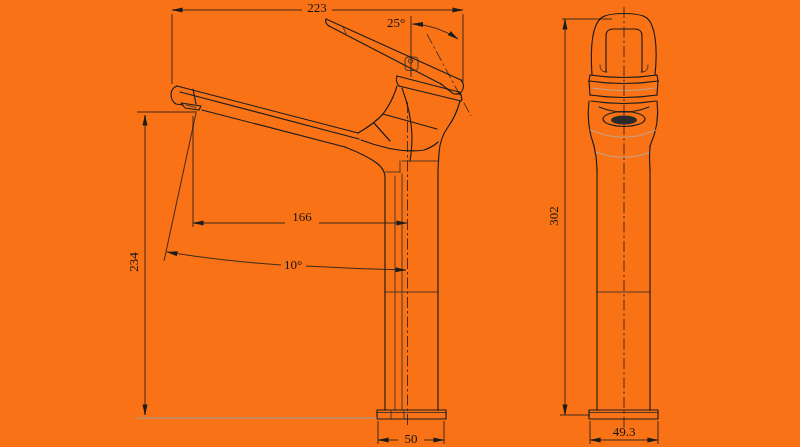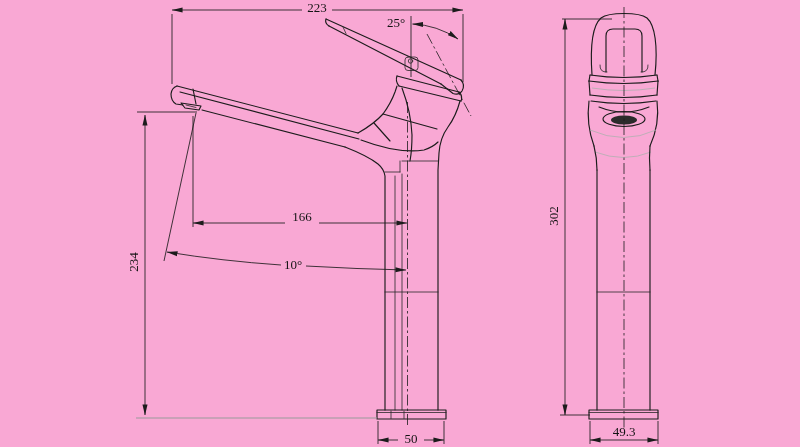--- a/index.html
+++ b/index.html
@@ -1,16 +1,16 @@
 <!DOCTYPE html>
 <html><head>
 <meta charset="utf-8">
 <style>
   html,body{margin:0;padding:0;background:#ffffff;}
-  .canvas{position:relative;width:800px;height:447px;background:#f9a8d4;overflow:hidden;
+  .canvas{position:relative;width:800px;height:447px;background:#f97316;overflow:hidden;
           font-family:"Liberation Serif","DejaVu Serif",serif;}
   svg{display:block;}
   
   .ln{fill:none;stroke:#1c1c1c;stroke-width:1.15;stroke-linecap:round;stroke-linejoin:round;}
   .thin{fill:none;stroke:#2a2a2a;stroke-width:0.8;stroke-linecap:round;}
   
   .dim{fill:none;stroke:#1c1c1c;stroke-width:0.85;stroke-linecap:butt;}
   
   .cl{fill:none;stroke:#1c1c1c;stroke-width:0.8;stroke-dasharray:11 3 2.5 3;}
   

